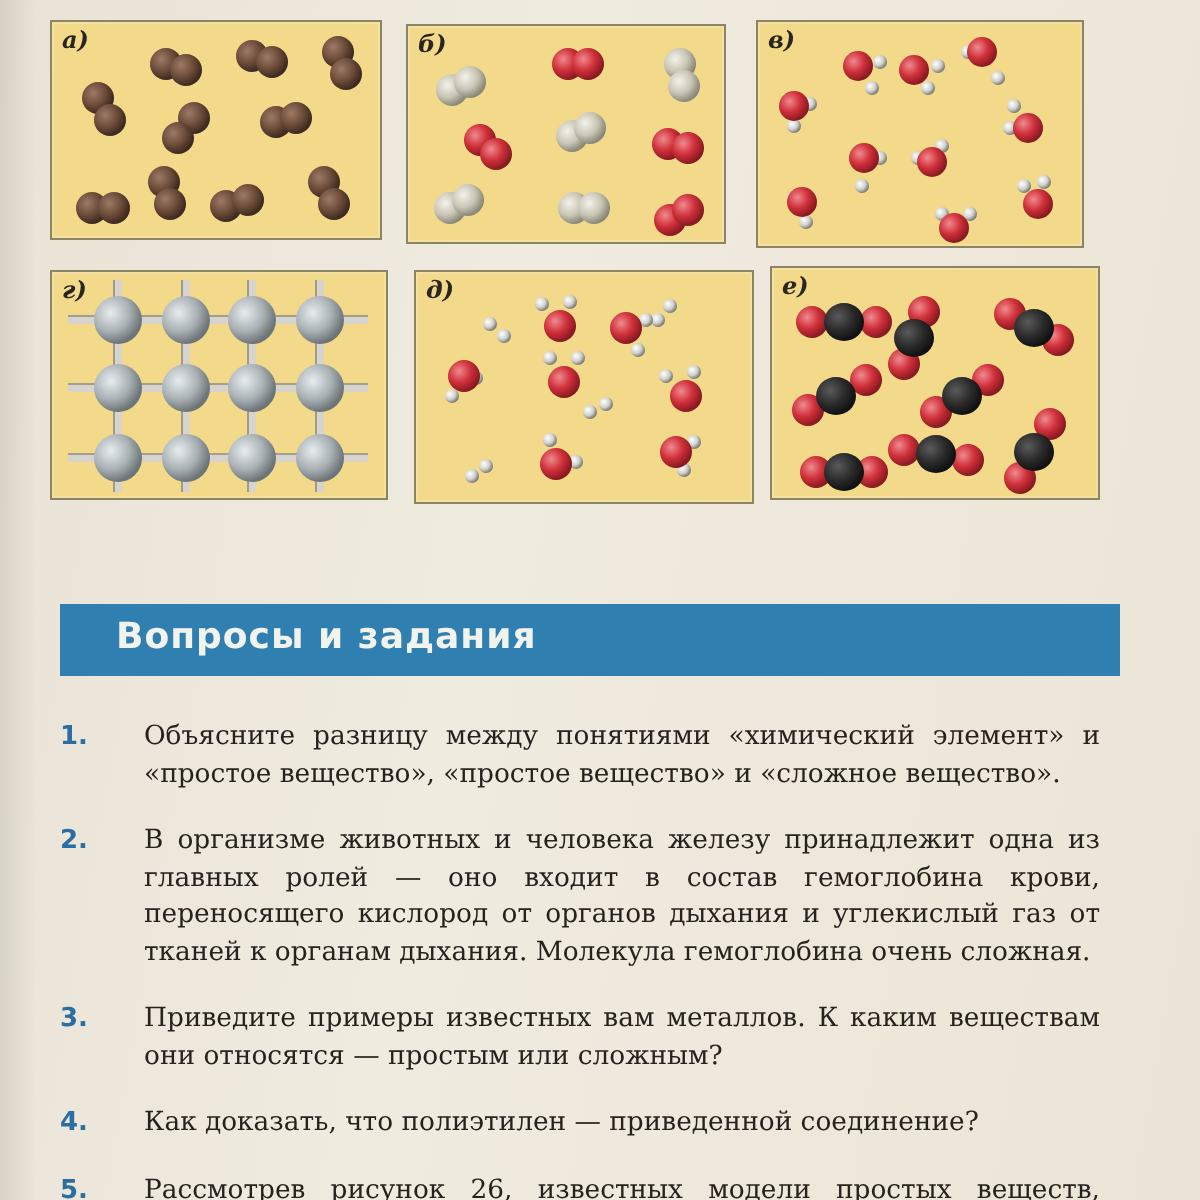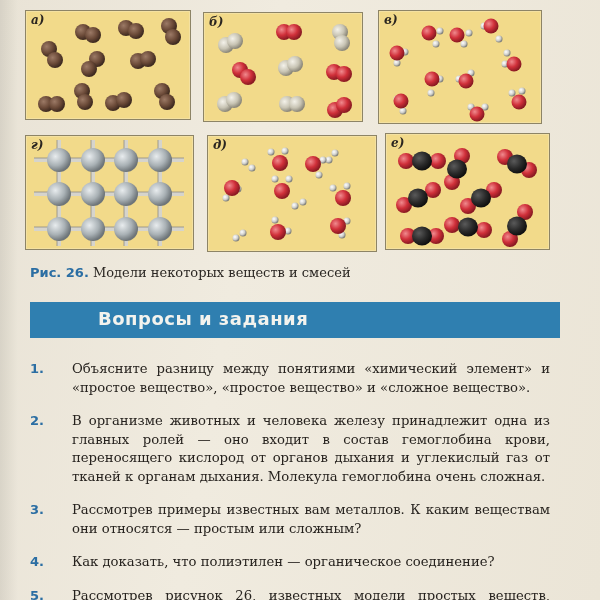--- a/index.html
+++ b/index.html
@@ -5,21 +5,21 @@
   html,body{margin:0;padding:0;}
   body{width:600px;height:600px;overflow:hidden;background:#ece6d9;position:relative;font-family:"DejaVu Serif","Liberation Serif",serif;}
   .page{position:absolute;inset:0;background:linear-gradient(100deg,#e9e3d6 0%,#f0ebdf 40%,#ebe5d7 100%);}
   .shadow{position:absolute;left:0;top:0;width:18px;height:600px;background:linear-gradient(90deg,rgba(0,0,0,0.08),rgba(0,0,0,0));}
   .panel{position:absolute;background:#f2da8a;border:1px solid #8d8466;box-shadow:0 0 0 1px rgba(255,255,255,0.2) inset;}
   .panel-label{position:absolute;left:5px;top:2px;font-family:"DejaVu Serif",serif;font-style:italic;font-weight:bold;font-size:12px;color:#2a2520;}
   .panel svg{position:absolute;left:0;top:0;}
   .caption{position:absolute;left:30px;top:265px;font-size:13px;color:#2a2622;}
   .caption .fig{font-family:"DejaVu Sans",sans-serif;font-weight:bold;color:#2b6ea3;}
   .banner{position:absolute;left:30px;top:302px;width:530px;height:36px;background:#2f7fb0;}
-  .banner-title{position:absolute;left:28px;top:6px;font-family:"DejaVu Sans",sans-serif;font-weight:bold;font-size:18px;color:#f3f3ee;letter-spacing:0.5px;margin-left:40px;}
+  .banner-title{position:absolute;left:28px;top:6px;font-family:"DejaVu Sans",sans-serif;font-weight:bold;font-size:18px;color:#f3f3ee;letter-spacing:0.5px;}
   .questions{position:absolute;left:30px;top:345px;width:535px;}
   .q{position:relative;padding-left:27px;font-size:13.2px;line-height:18.5px;color:#26221e;text-align:justify;}
   .q .num{position:absolute;left:0;top:0;font-family:"DejaVu Sans",sans-serif;font-weight:bold;color:#2b6ea3;font-size:13px;}
   .q p{margin:15px;}
 </style>
 </head>
 <body>
 
 <div class="page">
   <div class="shadow"></div>
@@ -259,43 +259,40 @@
         <ellipse cx="131" cy="30" rx="10" ry="9.5"></ellipse>
         <ellipse cx="32" cy="64" rx="10" ry="9.5"></ellipse>
         <ellipse cx="95" cy="64" rx="10" ry="9.5"></ellipse>
         <ellipse cx="36" cy="102" rx="10" ry="9.5"></ellipse>
         <ellipse cx="82" cy="93" rx="10" ry="9.5"></ellipse>
         <ellipse cx="131" cy="92" rx="10" ry="9.5"></ellipse>
       </g>
     </svg>
   </div>
 
-  <div class="caption">
-    <span class="fig">Рис. 26.</span><span> Модели некоторых веществ и смесей</span>
-  </div>
 
   <div class="banner">
     <span class="banner-title">Вопросы и задания</span>
   </div>
 
   <div class="questions">
     <div class="q">
       <span class="num">1.</span>
       <p>Объясните разницу между понятиями «химический элемент» и «простое вещество», «простое вещество» и «сложное вещество».</p>
     </div>
     <div class="q">
       <span class="num">2.</span>
       <p>В организме животных и человека железу принадлежит одна из главных ролей — оно входит в состав гемоглобина крови, переносящего кислород от органов дыхания и углекислый газ от тканей к органам дыхания. Молекула гемоглобина очень сложная.</p>
     </div>
     <div class="q">
       <span class="num">3.</span>
-      <p>Рассмотрев примеры известных вам металлов. К каким веществам они относятся — простым или сложным?</p>
+      <p>Приведите примеры известных вам металлов. К каким веществам они относятся — простым или сложным?</p>
     </div>
     <div class="q">
       <span class="num">4.</span>
-      <p>Как доказать, что полиэтилен — органическое соединение?</p>
+      <p>Как доказать, что полиэтилен — приведенной соединение?</p>
     </div>
     <div class="q">
       <span class="num">5.</span>
       <p>Рассмотрев рисунок 26, известных модели простых веществ, сложных веществ, смесей веществ. Ответ поясните.</p>
     </div>
   </div>
 </div>
 
 </body></html>

